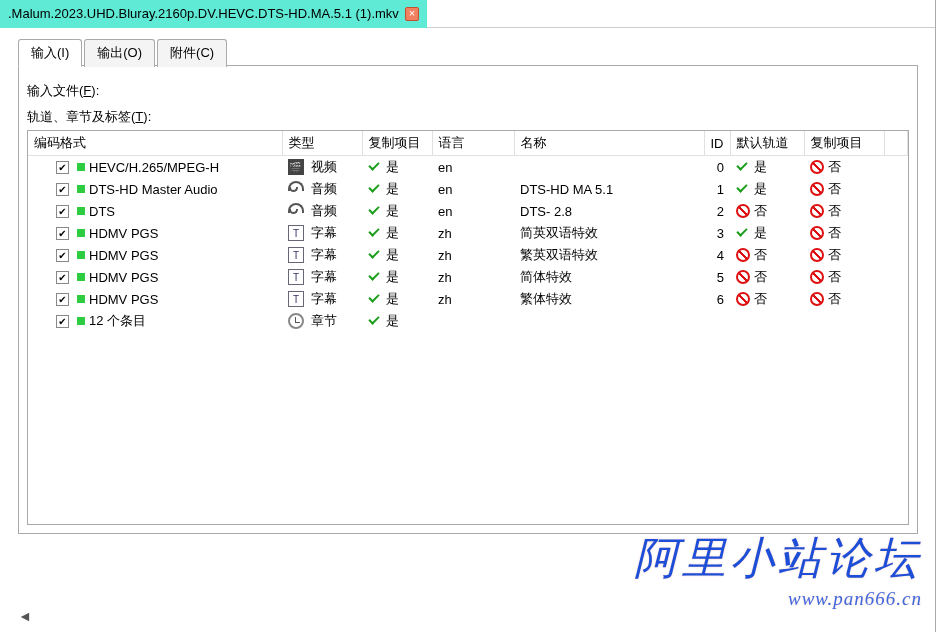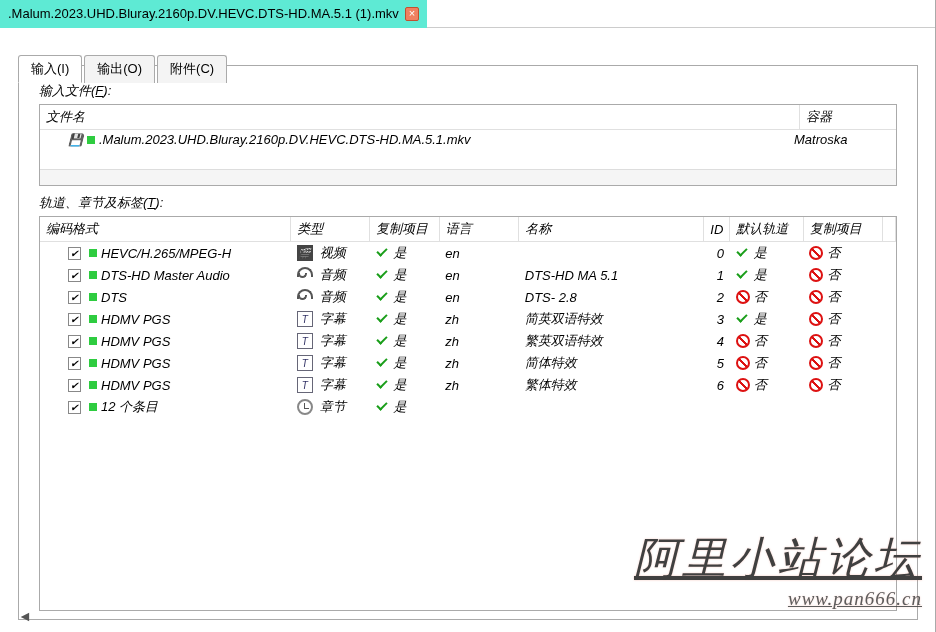--- a/index.html
+++ b/index.html
@@ -33,41 +33,40 @@
   display: inline-flex; align-items: center; justify-content: center;
   font-size: 11px; color: #fff; line-height: 1;
   border-radius: 2px;
 }
 .main-content {
   padding: 10px 18px 0 18px;
 }
 .page-tabs {
   display: flex;
   position: relative;
-  top: 17px;
+  top: 1px;
   text-align: right;
 }
 .page-tab {
   padding: 4px 12px;
   border: 1px solid #aaa;
   border-bottom: none;
   background: #f4f4f4;
   margin-right: 2px;
   border-radius: 3px 3px 0 0;
 }
 .page-tab.active {
   background: #fff;
   border-bottom: 1px solid #fff;
 }
 .tab-panel {
   border: 1px solid #aaa;
   margin-top: -1px;
-  padding: 8px 20px;
+  padding: 8px 8px;
   min-height: 24px;
-  font-style: italic;
 }
 .section-label {
   margin: 8px 0 4px 0;
 }
 .underline { text-decoration: underline; }
 .files-panel {
   border: 1px solid #aaa;
   height: 82px;
   overflow: hidden;
 }
@@ -136,24 +135,23 @@
 .icon-film { background:#444; color:#fff; font-size:10px;}
 .icon-audio { position:relative; }
 .icon-audio::before{content:'';position:absolute;left:1px;top:6px;width:5px;height:3px;border:2px solid #555;border-top:none;border-radius:0 0 6px 6px;}
 .icon-audio::after{content:'';position:absolute;left:0;top:0;width:12px;height:8px;border:2px solid #555;border-bottom:none;border-radius:8px 8px 0 0;}
 .icon-sub { border:1px solid #667; color:#336; font-size:10px; background:#fff;}
 .icon-clock { border:2px solid #888; border-radius:50%; background:#fff; position:relative;}
 .icon-clock::after{content:'';position:absolute;left:50%;top:50%;width:4px;height:5px;border-left:1px solid #555;border-bottom:1px solid #555;transform:translate(-1px,-4px);}
 .valcell { display:flex;align-items:center;gap:4px; }
 .watermark {
   position: absolute; right: 14px; bottom: 22px;
-  color: #404040; font-family: "STKaiti","KaiTi","Segoe Script",cursive;
+  color: #1d4ed8; font-family: "STKaiti","KaiTi","Segoe Script",cursive;
   text-align: right; pointer-events:none;
   text-shadow:0 0 2px rgba(226,87,58,0.3);
-  text-decoration:underline;
 }
 .wm-line1 { font-size: 44px; letter-spacing: 4px; font-style: italic;}
 .wm-line2 { font-size: 19px; letter-spacing: 1px; font-style: italic; opacity:0.85;}
 .right-border { position:absolute; top:0; right:0; width:1px; height:100%; background:#aaa;}
 .files-scroll { position:absolute; bottom:0; left:0; right:0; height:16px; border-top:1px solid #ddd; background:#f5f5f5;}
 </style>
 </head>
 <body>
 
 <div class="top-tabs">
@@ -168,36 +166,20 @@
     <div class="page-tab active"><span>输入(I)</span></div>
     <div class="page-tab"><span>输出(O)</span></div>
     <div class="page-tab"><span>附件(C)</span></div>
   </div>
   <div class="tab-panel">
 
     <div class="section-label">
       <span>输入文件(<span class="underline">F</span>):</span>
     </div>
 
-    <div class="files-panel" style="position:relative;">
-      <div class="files-header">
-        <div class="fh-name">文件名</div>
-        <div class="fh-container">容器</div>
-      </div>
-      <div class="file-row">
-        <div class="fr-name">
-          <span style="width:18px"></span>
-          <span class="disk-icon">💾</span>
-          <span class="green-sq"></span>
-          <span>.Malum.2023.UHD.Bluray.2160p.DV.HEVC.DTS-HD.MA.5.1.mkv</span>
-        </div>
-        <div class="fr-container">Matroska</div>
-      </div>
-      <div class="files-scroll"></div>
-    </div>
 
     <div class="section-label">
       <span>轨道、章节及标签(<span class="underline">T</span>):</span>
     </div>
 
     <div class="tracks-panel">
       <table class="tracks-table">
         <thead>
           <tr>
             <th class="col-codec">编码格式</th>

